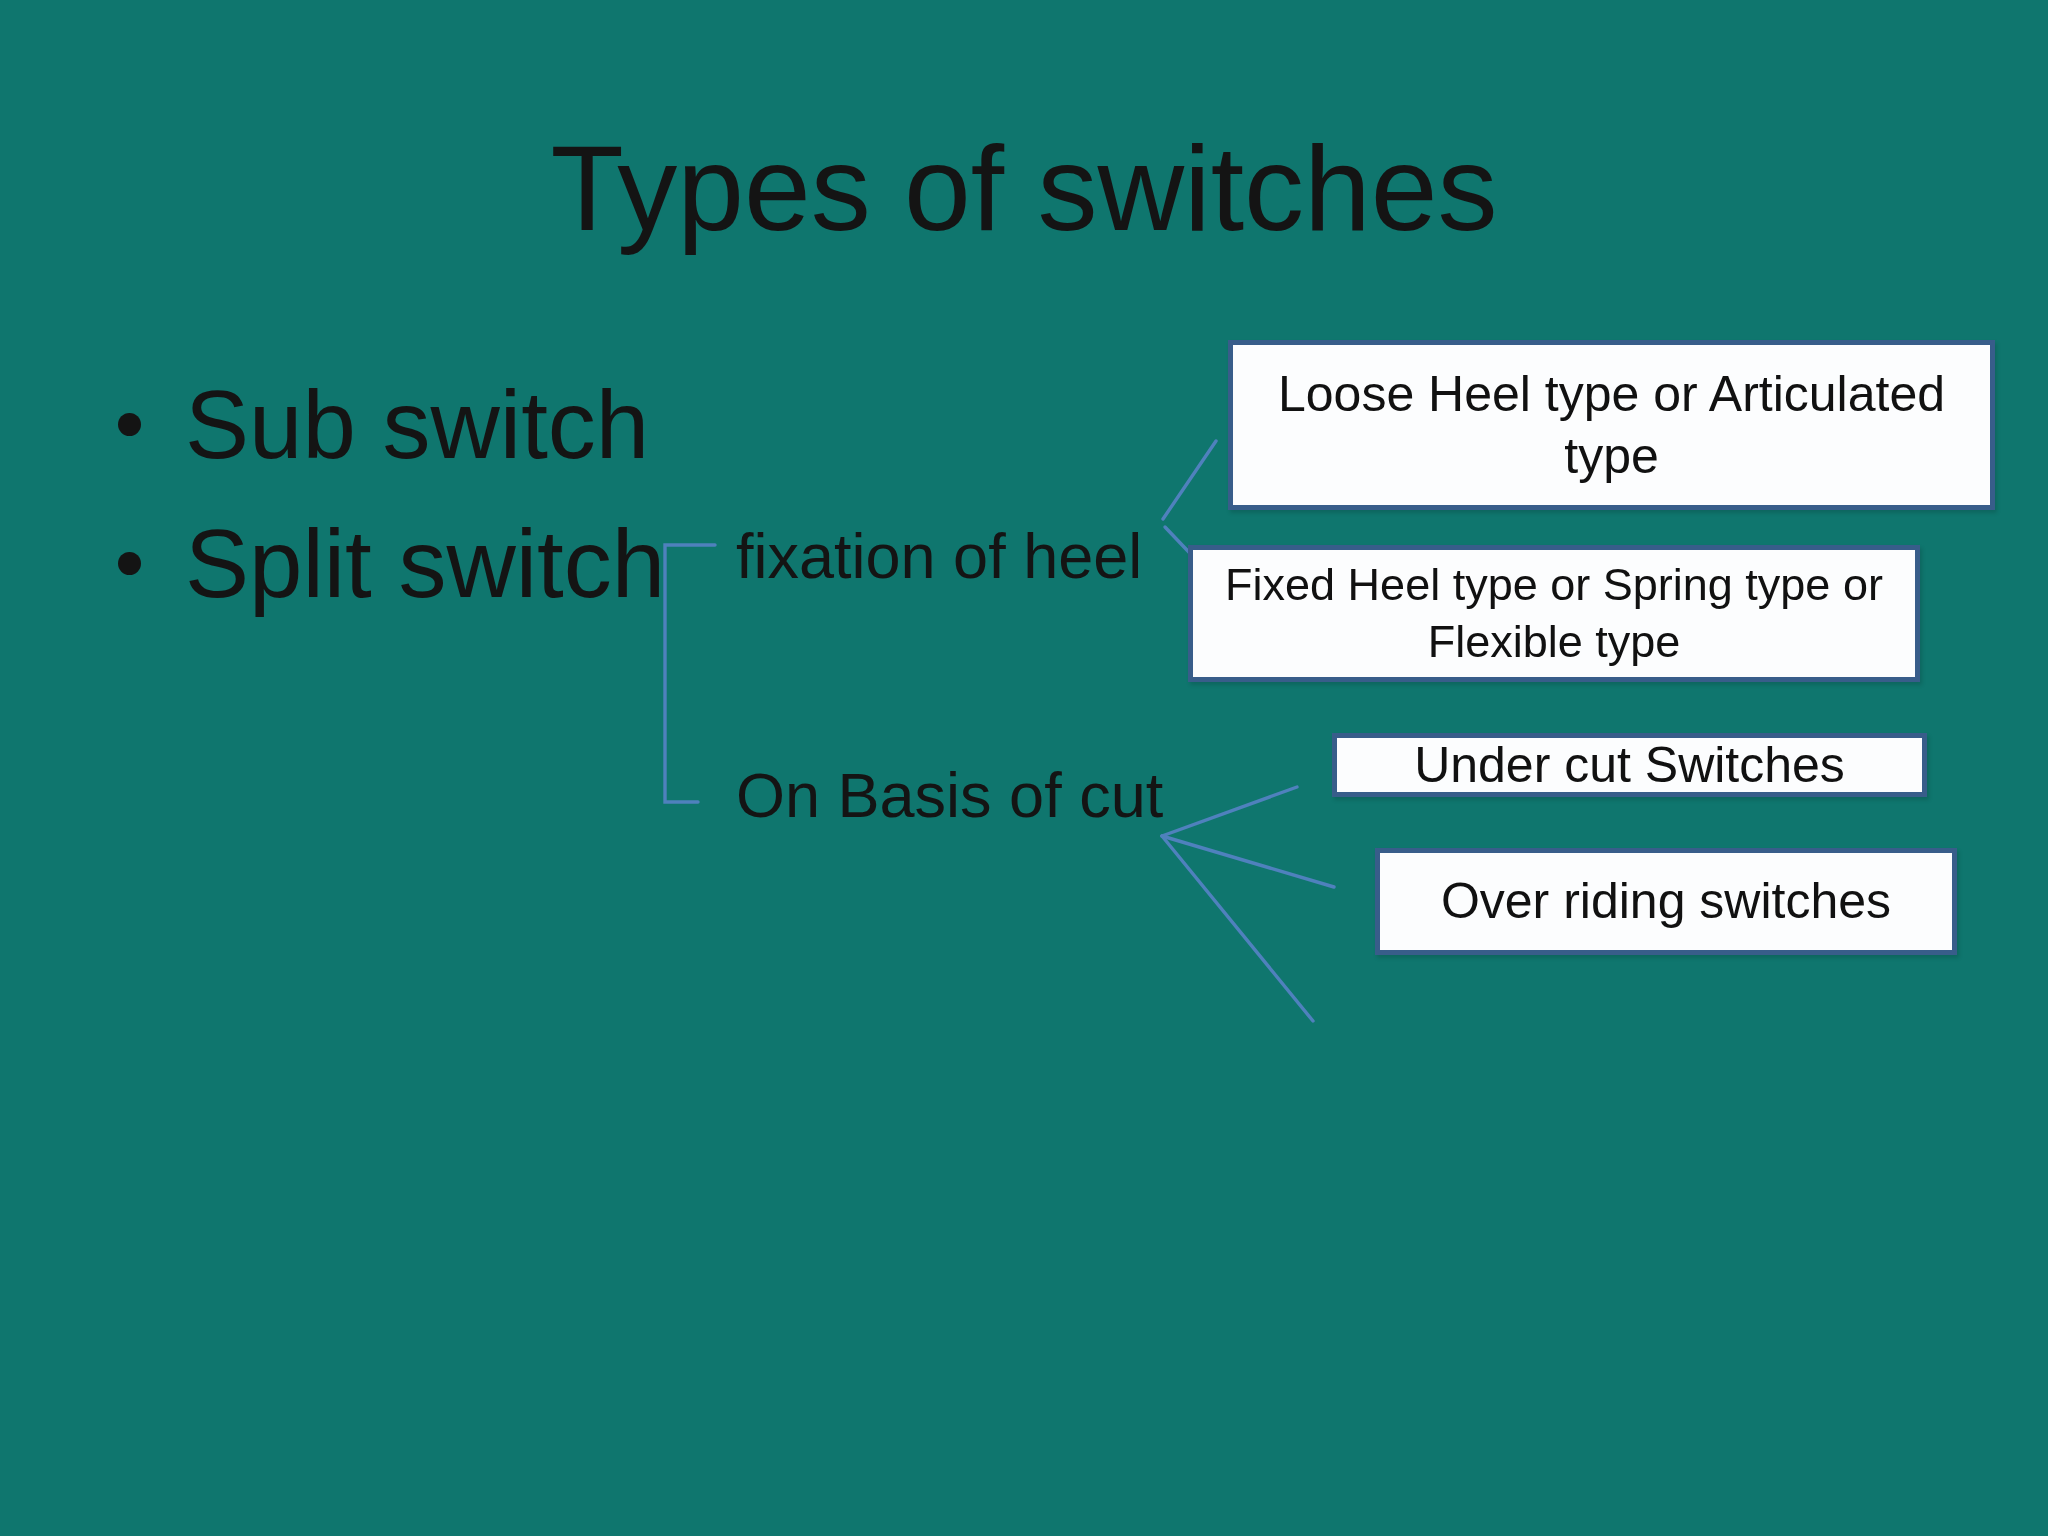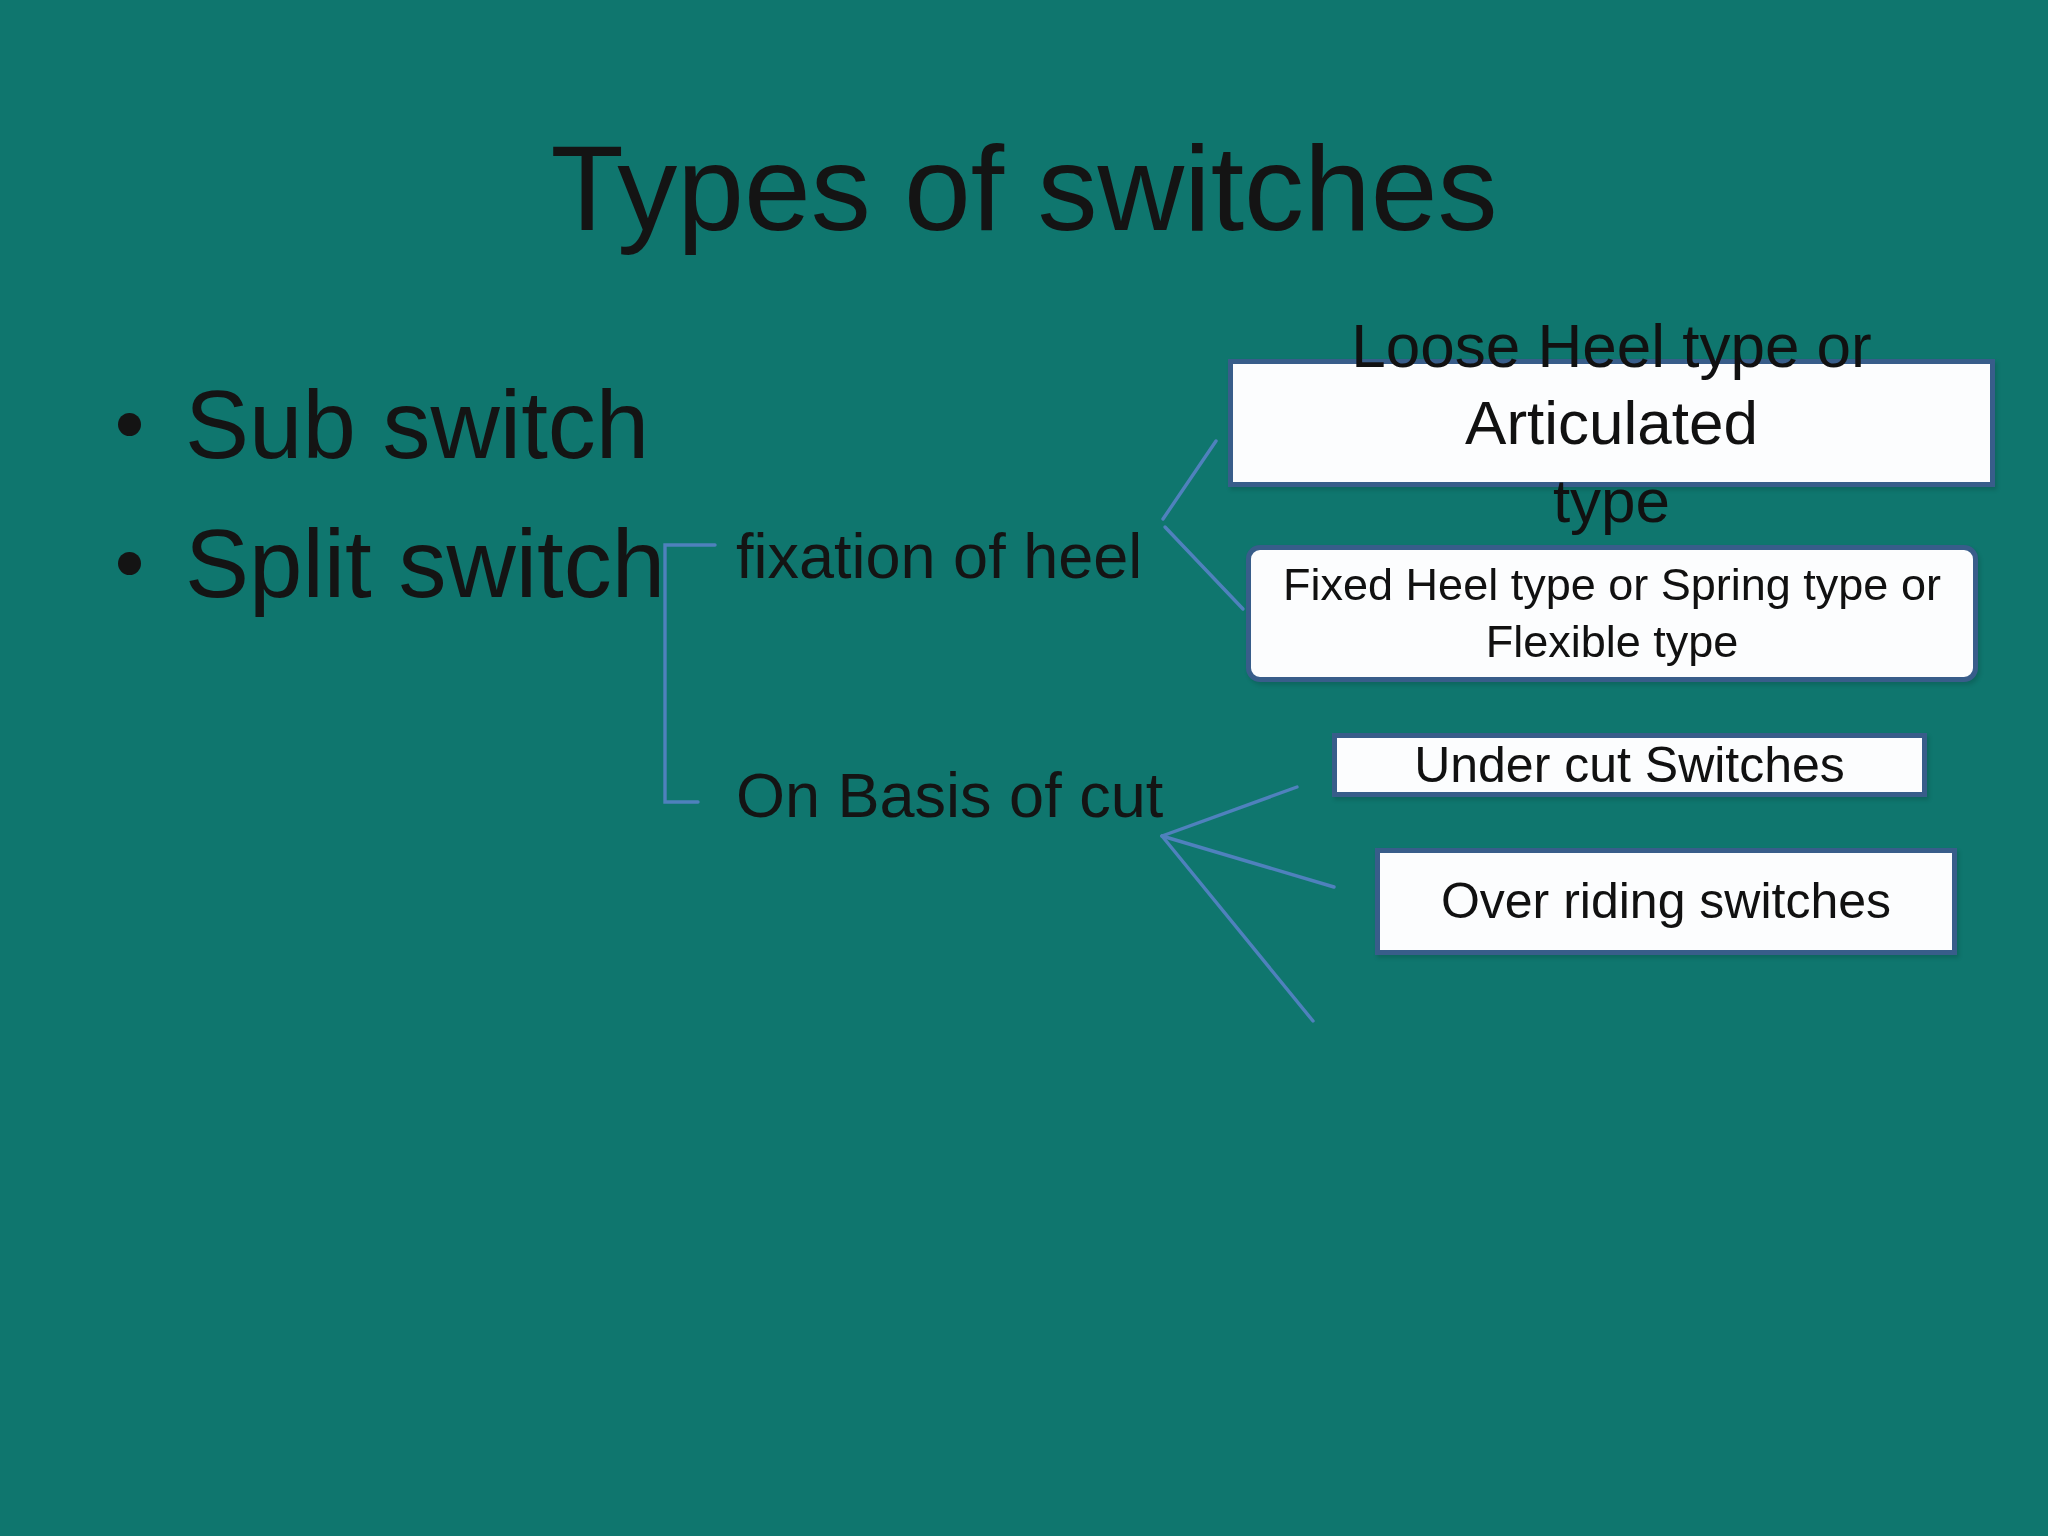--- a/index.html
+++ b/index.html
@@ -57,22 +57,22 @@
     box-sizing:border-box;
     border:5px solid var(--box-border,#385D8A);
     background:var(--box-fill,#FCFDFE);
     display:flex;align-items:center;justify-content:center;
     text-align:center;
     white-space:pre-line;
     line-height:1.25;
     box-shadow:2px 3px 4px rgba(0,0,0,0.14);
     color:#111;
   }
-  .node-box.loose{left:1228px;top:340px;width:767px;height:128px;font-size:62px;margin-top:19px;}
-  .node-box.fixed{left:1246px;top:545px;width:732px;height:137px;font-size:45px;border-radius:14px;}
+  .node-box.loose{left:1228px;top:340px;width:767px;height:170px;font-size:50px;}
+  .node-box.fixed{left:1188px;top:545px;width:732px;height:137px;font-size:45px;}
   .node-box.under{left:1332px;top:733px;width:595px;height:64px;font-size:50px;}
   .node-box.over{left:1347px;top:848px;width:582px;height:107px;font-size:50px;margin-left:28px;}
   .node-box.straight{left:1332px;top:987px;width:597px;height:121px;font-size:50px;}
 </style>
 </head>
 <body>
 
 <div id="slide">
 
   <div class="title">Types of switches</div>

